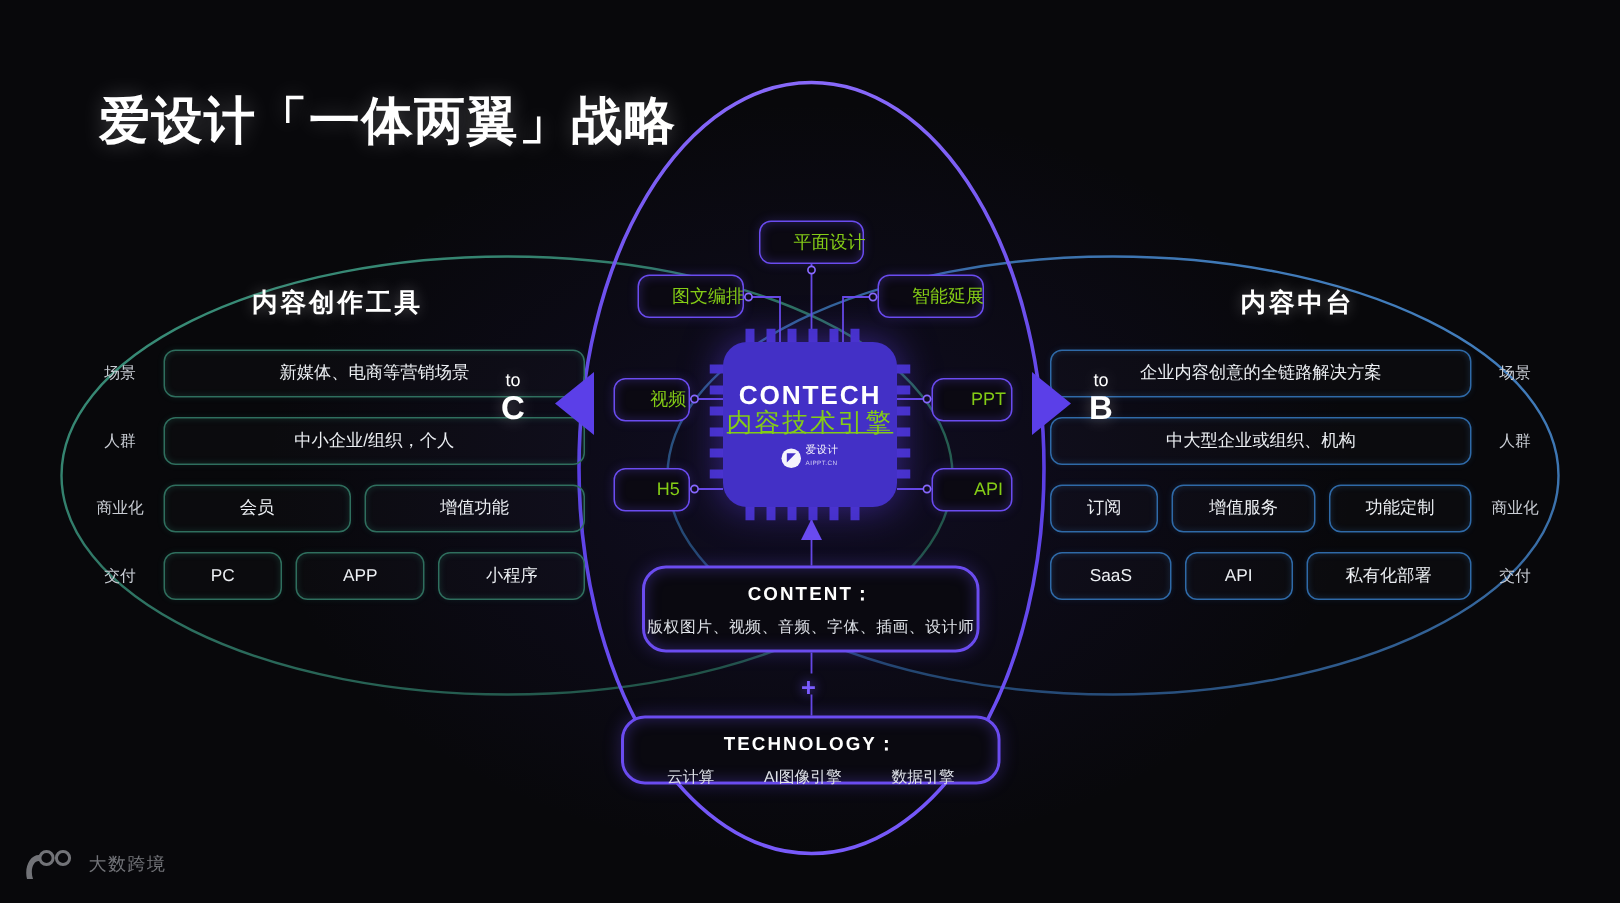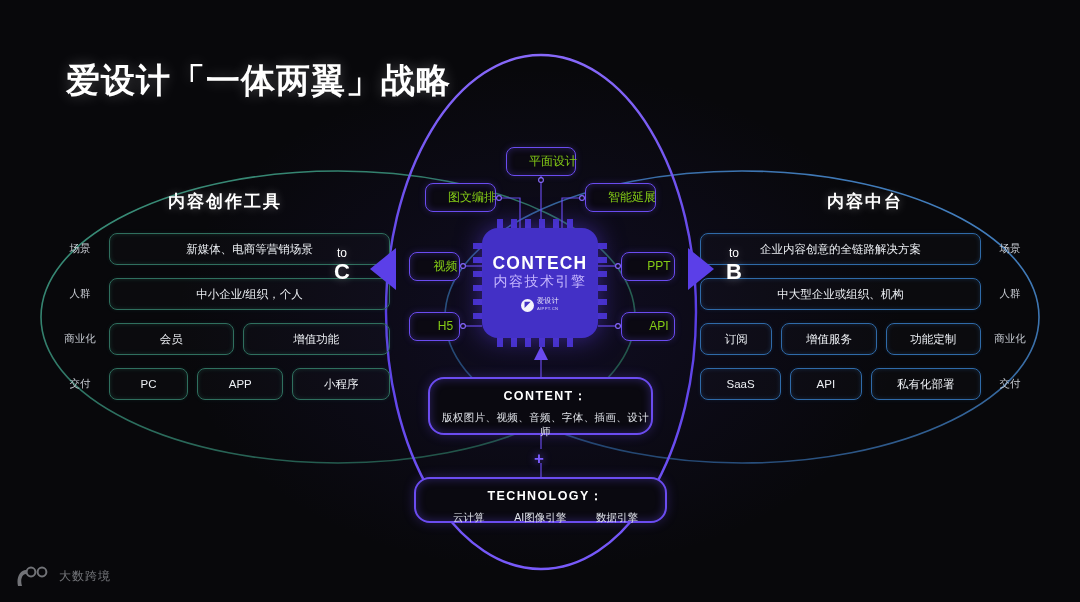--- a/index.html
+++ b/index.html
@@ -150,25 +150,26 @@
     justify-content: center;
   }
   #chip-title {
     font-size: 17.5px;
     font-weight: bold;
     letter-spacing: 1.2px;
     color: #ffffff;
     line-height: 20px;
   }
   #chip-sub {
-    font-size: 14px;
-    color: #c4b5fd;
+    font-size: 17px;
+    color: #84cc16;
     letter-spacing: 1.5px;
     margin-top: 1px;
     line-height: 15px;
+    text-decoration: underline;
   }
   #chip-logo {
     display: flex;
     align-items: center;
     gap: 3px;
     margin-top: 8px;
     opacity: 0.95;
   }
   #chip-logo-mark {
     width: 13px; height: 13px;
@@ -206,21 +207,20 @@
   #connectors { position: absolute; left: 0; top: 0; width: 1080px; height: 602px; pointer-events: none; }
 
   
   .stack-box {
     position: absolute;
     border: 2px solid #6b4cf0;
     border-radius: 16px;
     background: #0a0910;
     box-shadow: 0 0 10px rgba(110,80,255,0.35) inset, 0 0 12px rgba(110,80,255,0.28);
     text-align: center;
-    padding-left: 10px;
   }
   #content-box    { left: 428px; top: 377px; width: 225px; height: 58px; }
   #technology-box { left: 414px; top: 477px; width: 253px; height: 46px; }
 
   .stack-head {
     font-size: 12.5px;
     font-weight: bold;
     color: #ffffff;
     letter-spacing: 1.4px;
     margin-top: 9px;

